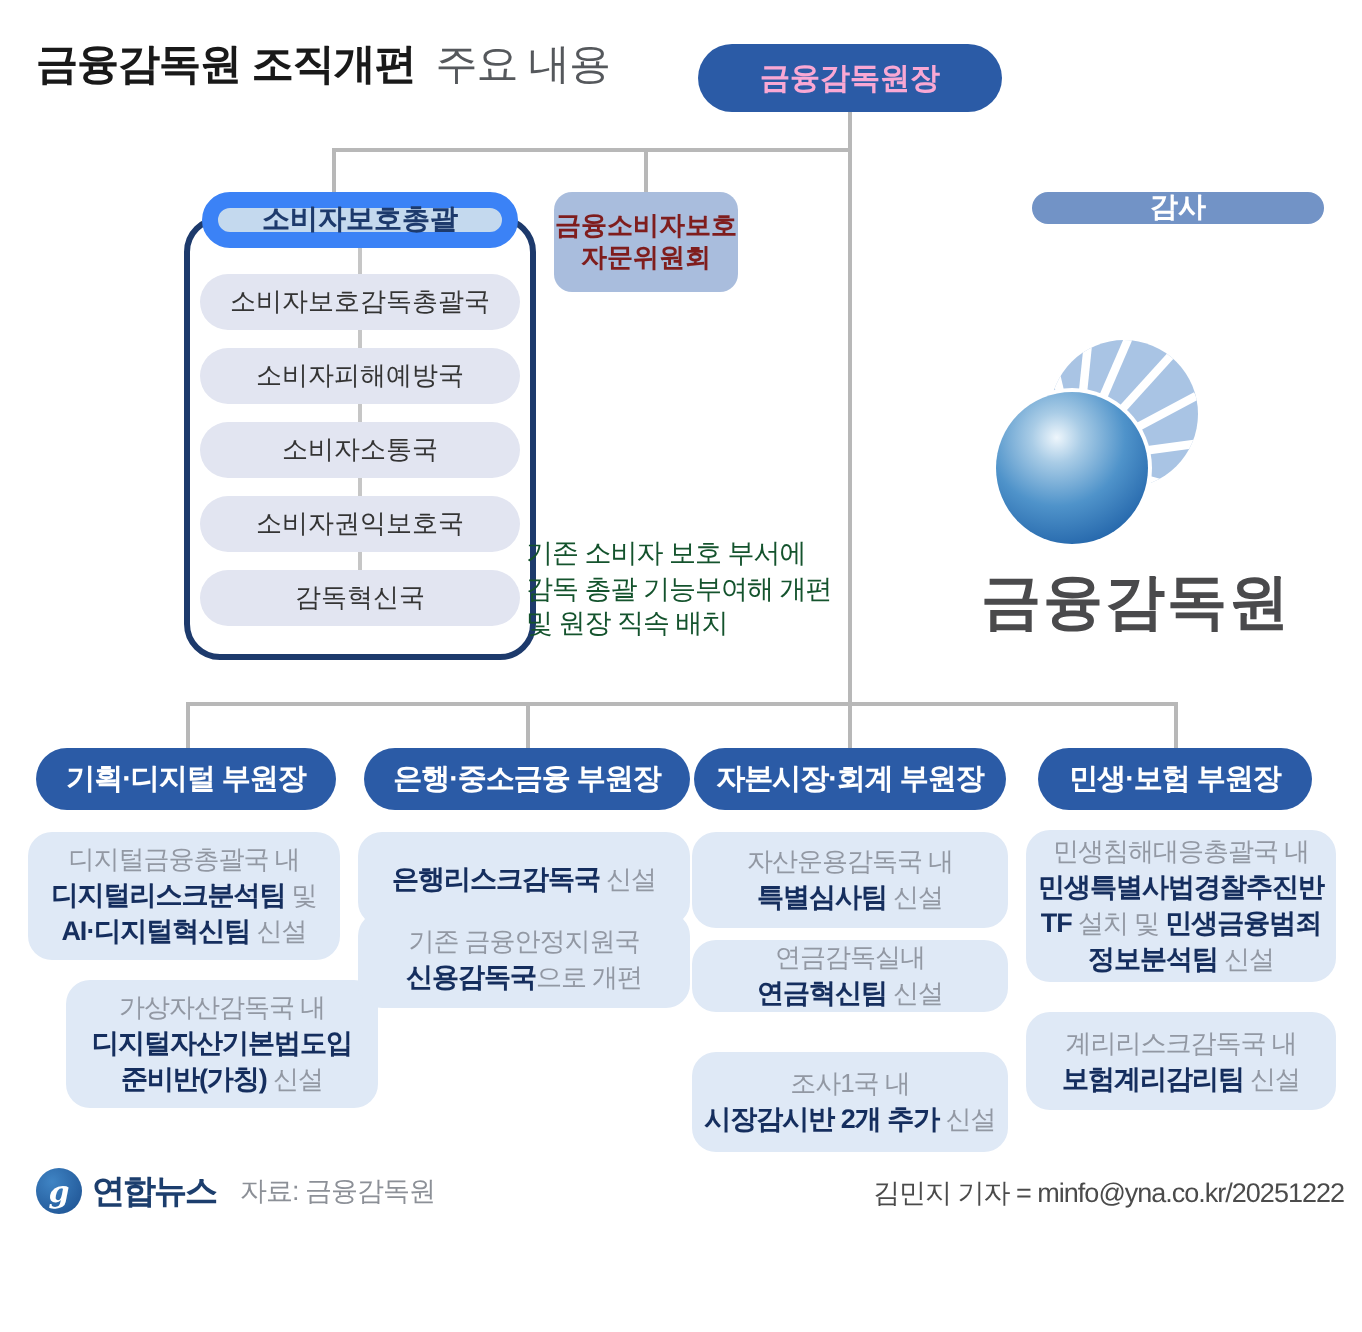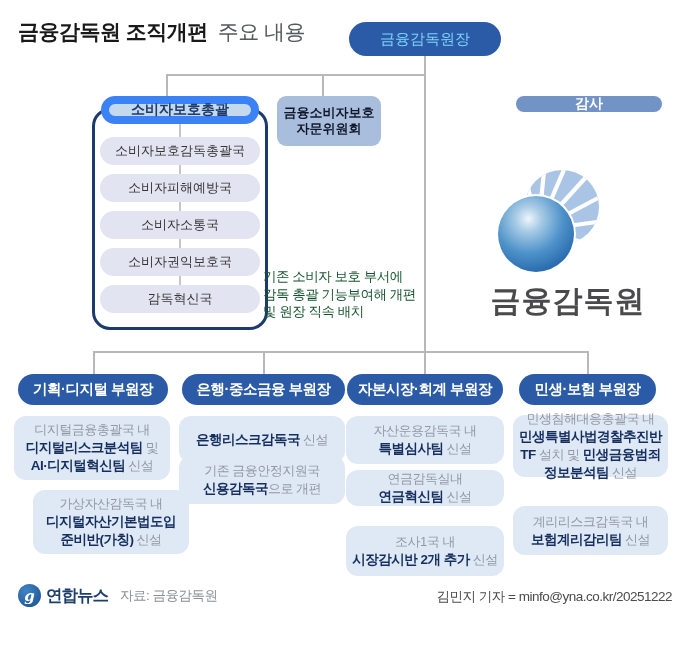--- a/index.html
+++ b/index.html
@@ -6,35 +6,35 @@
   .canvas{position:relative;width:681px;height:666px;background:#ffffff;overflow:hidden;
           font-family:"Liberation Sans","DejaVu Sans",sans-serif;}
   .abs{position:absolute;}
   .cline{position:absolute;background:#b8b8b8;}
   .title{position:absolute;left:18px;top:18px;font-size:21px;white-space:nowrap;}
   .title .t-main{font-weight:800;color:#191919;letter-spacing:-0.5px;text-align:right;}
   .title .t-sub{font-weight:400;color:#55585c;letter-spacing:-0.5px;margin-left:4px;}
   .pill{position:absolute;display:flex;align-items:center;justify-content:center;
         white-space:nowrap;box-sizing:border-box;}
   .governor{left:349px;top:22px;width:152px;height:34px;background:#2b5ba6;border-radius:17px;
-            color:#7dd3fc;font-weight:400;font-size:15px;}
+            color:#f9a8d4;font-weight:700;font-size:15px;}
   .auditor{left:516px;top:96px;width:146px;height:16px;background:#7293c6;border-radius:15px;
            color:#fff;font-weight:700;font-size:14px;font-family:Liberation Mono, monospace;}
   .consumer-box{position:absolute;left:92px;top:108px;width:176px;height:222px;background:#fff;
                 border:3px solid #1d3a6c;border-radius:18px;box-sizing:border-box;}
   .consumer-header{left:101px;top:96px;width:158px;height:28px;background:#c4d9ee;
                    border:8px solid #3b82f6;border-radius:15px;color:#1d3a6c;
                    font-weight:800;font-size:14px;z-index:3;}
   .sub-pill{position:absolute;left:100px;width:160px;height:28px;background:#e2e5f1;
             border-radius:14px;display:flex;align-items:center;justify-content:center;
             font-size:13px;color:#343434;font-weight:400;white-space:nowrap;z-index:2;}
   .tick{position:absolute;width:2px;background:#c6c6c6;z-index:1;}
-  .advisory{position:absolute;left:277px;top:96px;width:104px;height:50px;background:#a9bddd;
+  .advisory{position:absolute;left:277px;top:96px;width:92px;height:50px;background:#a9bddd;
             border-radius:9px;display:flex;flex-direction:column;align-items:center;
-            justify-content:center;color:#0f172a;font-weight:700;font-size:13px;line-height:16px;
+            justify-content:center;color:#7f1d1d;font-weight:700;font-size:13px;line-height:16px;
             text-align:center;}
   .note{position:absolute;left:263px;top:268px;font-size:13.5px;line-height:17.5px;
         color:#14532d;letter-spacing:-0.5px;}
   .deputy-pill{position:absolute;top:374px;height:31px;background:#2b5ba6;border-radius:16px;
                display:flex;align-items:center;justify-content:center;color:#fff;
                font-weight:700;font-size:14.5px;letter-spacing:-0.5px;white-space:nowrap;}
   .lightbox{position:absolute;background:#dfe9f6;border-radius:12px;display:flex;
             flex-direction:column;align-items:center;justify-content:center;
             font-size:13px;line-height:18px;text-align:center;}
   .lightbox .row{white-space:nowrap;}
@@ -157,21 +157,21 @@
       </div>
       <div class="lightbox" style="left: 346px; width: 158px; top: 470px; height: 36px;">
         <div class="row"><span class="seg-g">연금감독실내</span></div>
         <div class="row"><span class="seg-b">연금혁신팀</span><span class="seg-g"> 신설</span></div>
       </div>
       <div class="lightbox" style="left: 346px; width: 158px; top: 526px; height: 50px;">
         <div class="row"><span class="seg-g">조사1국 내</span></div>
         <div class="row"><span class="seg-b">시장감시반 2개 추가</span><span class="seg-g"> 신설</span></div>
       </div>
       <div class="deputy-pill" style="left: 519px; width: 137px;">민생·보험 부원장</div>
-      <div class="lightbox" style="left: 513px; width: 155px; top: 415px; height: 62px;">
+      <div class="lightbox" style="left: 513px; width: 155px; top: 415px; height: 76px;">
         <div class="row"><span class="seg-g">민생침해대응총괄국 내</span></div>
         <div class="row"><span class="seg-b">민생특별사법경찰추진반</span></div>
         <div class="row"><span class="seg-b">TF</span><span class="seg-g"> 설치 및 </span><span class="seg-b">민생금융범죄</span></div>
         <div class="row"><span class="seg-b">정보분석팀</span><span class="seg-g"> 신설</span></div>
       </div>
       <div class="lightbox" style="left: 513px; width: 155px; top: 506px; height: 49px;">
         <div class="row"><span class="seg-g">계리리스크감독국 내</span></div>
         <div class="row"><span class="seg-b">보험계리감리팀</span><span class="seg-g"> 신설</span></div>
       </div>
     </div>

